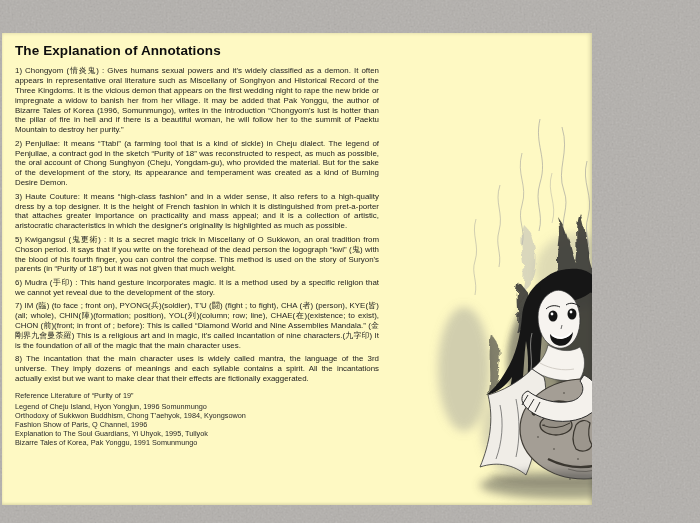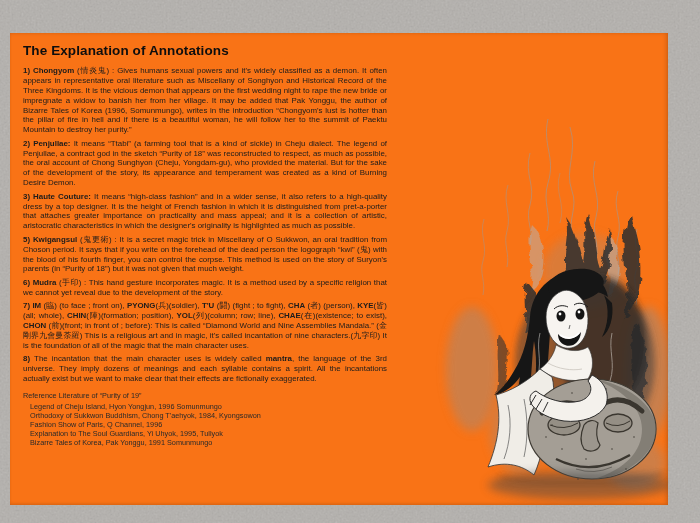--- a/index.html
+++ b/index.html
@@ -1,29 +1,29 @@
 <!DOCTYPE html>
 <html><head>
 <meta charset="utf-8">
 <style>
   html,body{margin:0;padding:0}
   body{width:700px;height:523px;position:relative;overflow:hidden;background:#b3b0ac;
        font-family:"Liberation Sans","DejaVu Sans",sans-serif}
   .bg{position:absolute;left:0;top:0}
-  .page{position:absolute;left:10px;top:33px;width:658px;height:472px;background:#f97316;
+  .page{position:absolute;left:2px;top:33px;width:590px;height:472px;background:#fef9c3;
         box-shadow:inset -2px 0 4px rgba(0,0,0,.14), inset 0 -1px 3px rgba(0,0,0,.08);overflow:hidden}
   .text-col{position:absolute;left:13px;top:8px;width:364px;color:#1f1f1f}
   .title{font-size:13.5px;font-weight:bold;margin:2px 0 8px 0;letter-spacing:.1px;color:#0e0e0e}
   .paras p{font-size:7.9px;line-height:1.25;text-align:justify;margin:0 0 3.6px 0;color:#1c1c1c}
   .paras p:nth-child(8){margin-left:22px;margin-right:24px;text-align:left}
-  .b{font-weight:bold}
+  .b{font-weight:normal}
   .i{}
   .refs{margin-top:7px;font-size:7.3px;line-height:1.24;color:#2a2a2a}
   .refs .hdr{margin-bottom:2px}
-  .ref-item{margin-left:7px}
+  .ref-item{}
   .illu{position:absolute;left:370px;top:0;width:309px;height:472px}
 </style>
 </head>
 <body>
 
 <svg class="bg" width="700" height="523" aria-hidden="true">
   <defs>
     <filter id="grain" x="0" y="0" width="100%" height="100%">
       <feTurbulence type="fractalNoise" baseFrequency="0.5" numOctaves="2" seed="7"></feTurbulence>
       <feColorMatrix type="saturate" values="0"></feColorMatrix>

